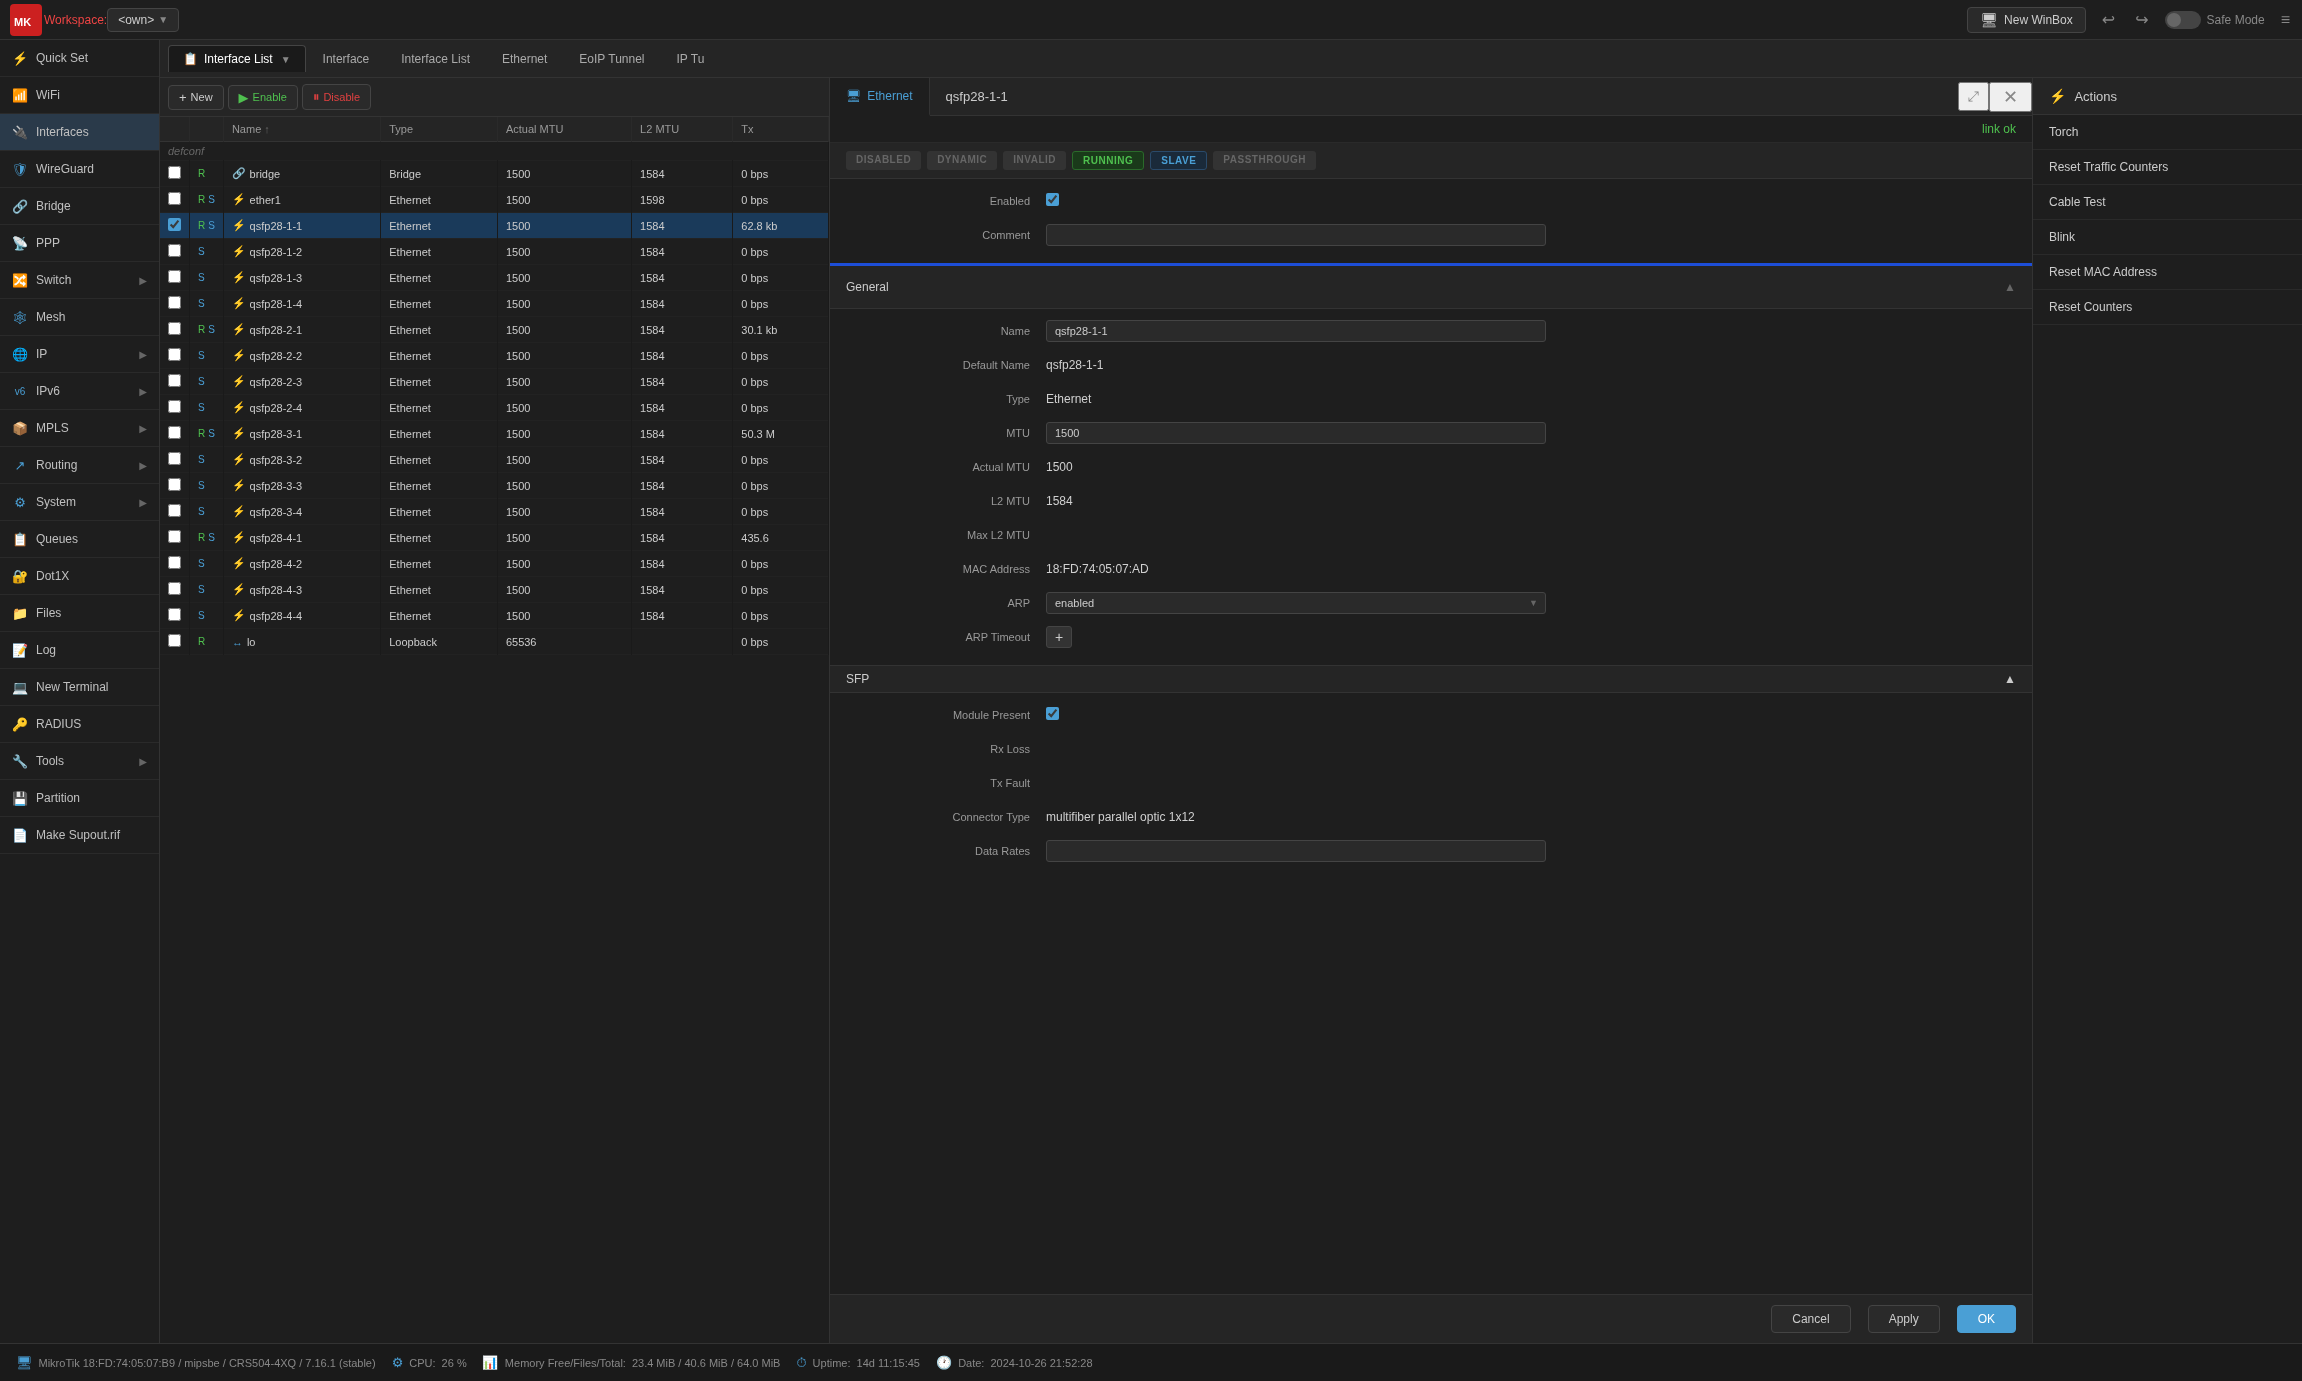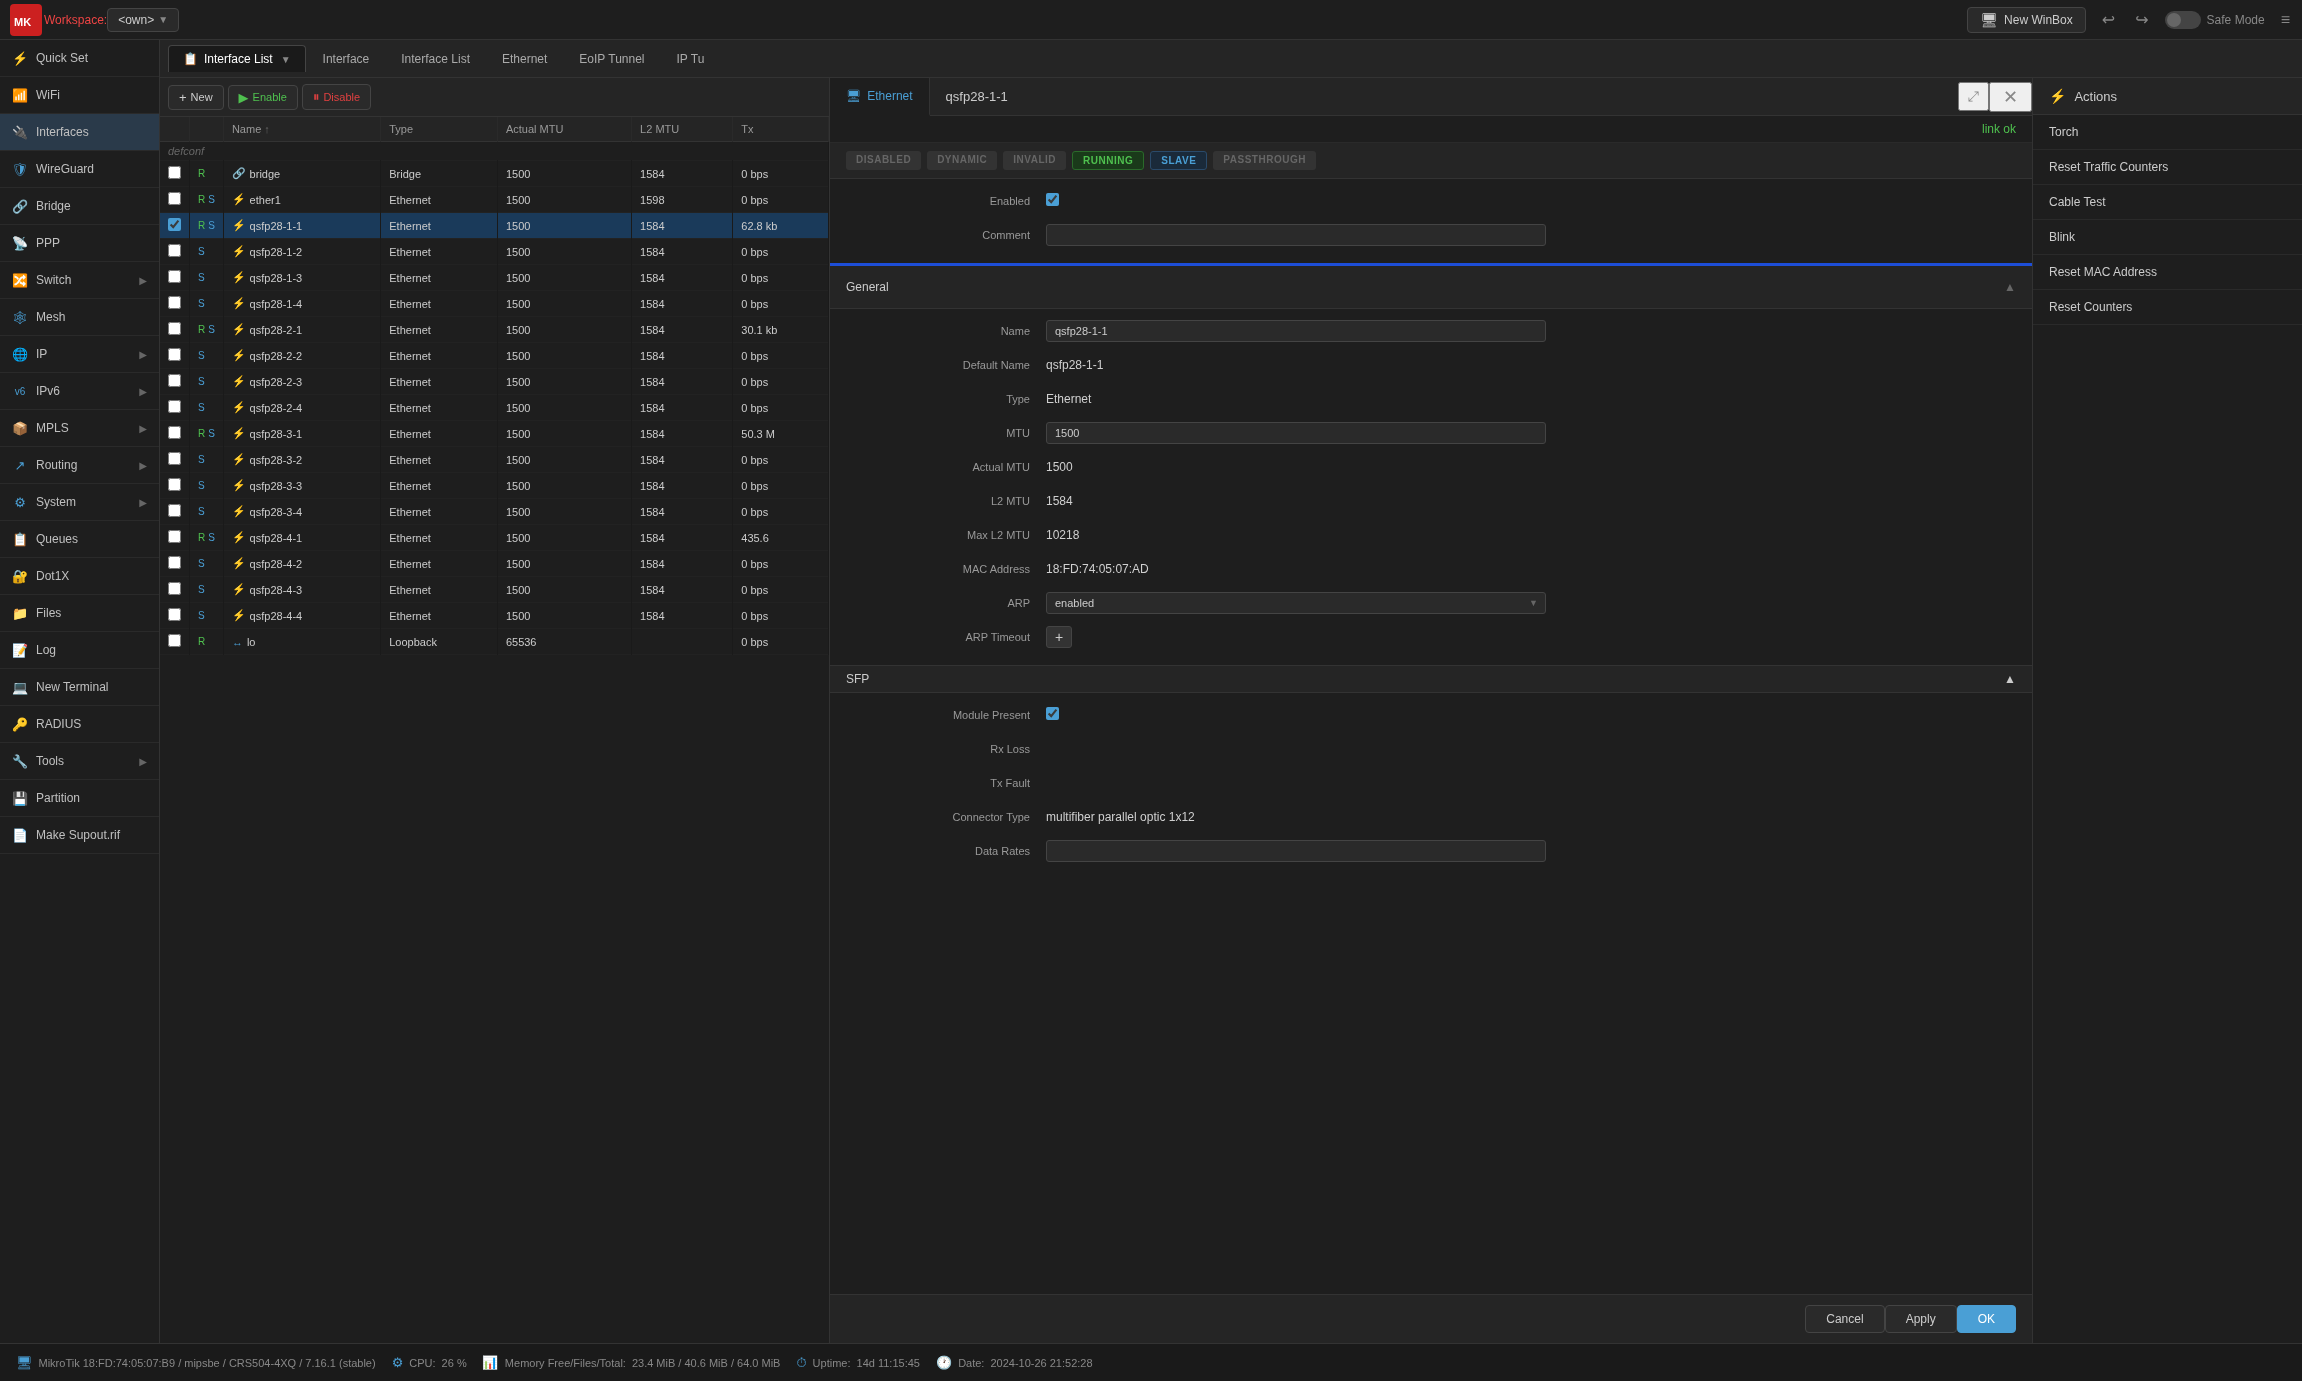--- a/index.html
+++ b/index.html
@@ -122,21 +122,21 @@
     }
     .select-wrapper { position: relative; display: inline-block; max-width: 500px; width: 100%; }
     .select-wrapper::after { content: '▼'; position: absolute; right: 8px; top: 50%; transform: translateY(-50%); color: #666; font-size: 9px; pointer-events: none; }
     .plus-btn { background: #333; border: 1px solid #444; border-radius: 3px; color: #ccc; padding: 2px 8px; cursor: pointer; font-size: 14px; }
     .actions-header { padding: 10px 16px; background: #252525; border-bottom: 1px solid #333; color: #ccc; font-size: 13px; font-weight: 500; display: flex; align-items: center; gap: 8px; }
     .actions-list { display: flex; flex-direction: column; }
     .action-item { padding: 10px 16px; cursor: pointer; color: #ccc; font-size: 12px; border-bottom: 1px solid #2a2a2a; }
 
     
     .detail-footer {
-      display: flex; align-items: center; justify-content: flex-end; gap: 0;
+      display: flex; align-items: center; justify-content: flex-end; gap: 17px;
       padding: 10px 16px; background: #252525; border-top: 1px solid #333;
     }
     .footer-btn {
       padding: 6px 20px; border-radius: 4px; font-size: 12px; cursor: pointer; border: 1px solid #444;
     }
     .footer-btn.cancel { background: #2a2a2a; color: #ccc; }
     .footer-btn.apply { background: #2a2a2a; color: #ccc; }
     .footer-btn.ok { background: #4a9fd5; color: #fff; border-color: #4a9fd5; }
 
     
@@ -832,23 +832,20 @@
                 </div>
               </div>
               <div class="form-row">
                 <div class="form-label">L2 MTU</div>
                 <div class="form-value">
                   <span>1584</span>
                 </div>
               </div>
               <div class="form-row">
                 <div class="form-label">Max L2 MTU</div>
-                <div class="form-value">
-                  <span>10218</span>
-                </div>
               </div>
               <div class="form-row">
                 <div class="form-label">MAC Address</div>
                 <div class="form-value">
                   <span>18:FD:74:05:07:AD</span>
                 </div>
               </div>
               <div class="form-row">
                 <div class="form-label">ARP</div>
                 <div class="form-value">

